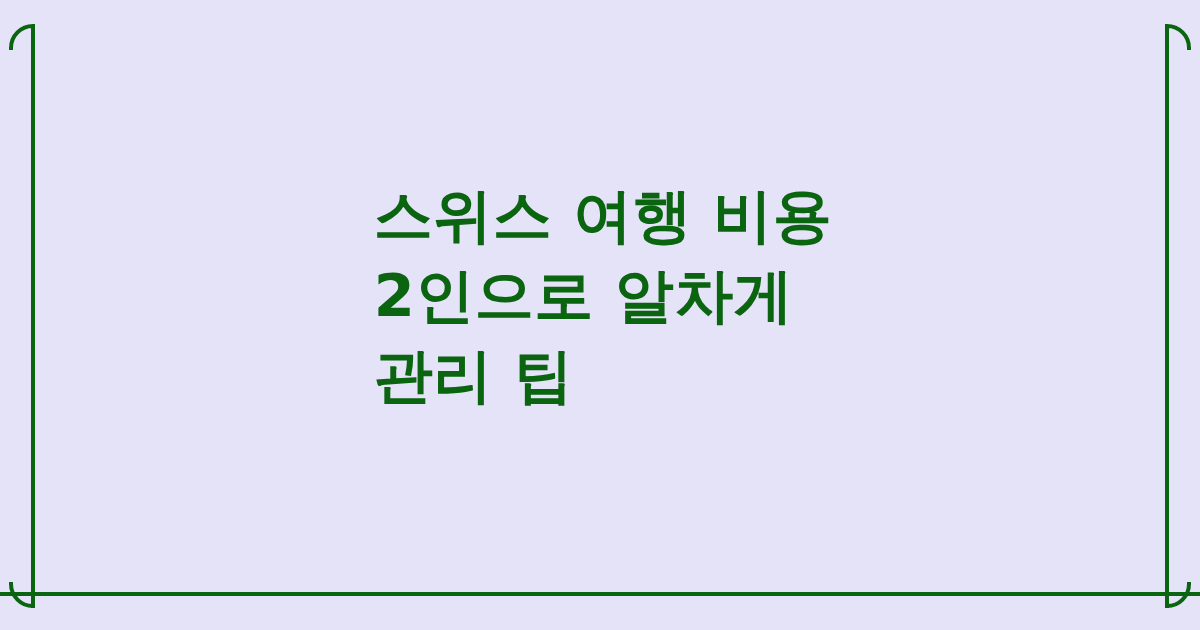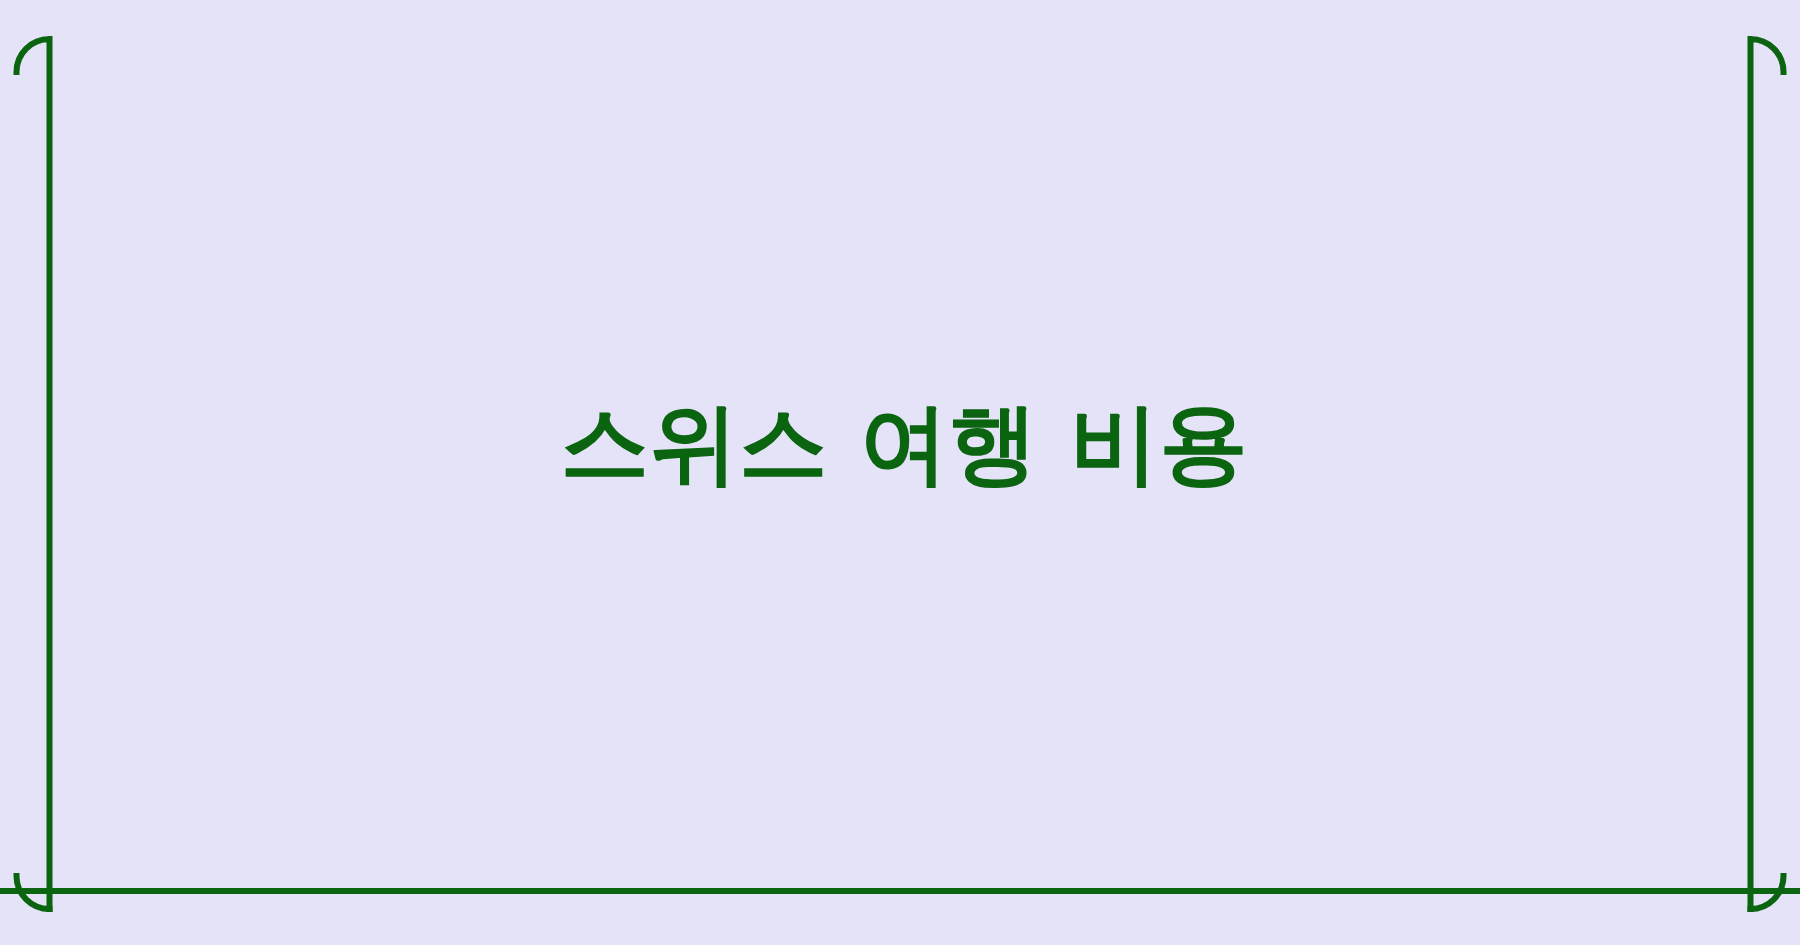--- a/index.html
+++ b/index.html
@@ -75,16 +75,18 @@
     <path d="M 0 594 L 1200 594" fill="none" stroke="#0a6410" stroke-width="4" stroke-linecap="butt"></path>
 
     <path d="M 33 606 A 22 22 0 0 1 11 584" fill="none" stroke="#0a6410" stroke-width="4" stroke-linecap="square"></path>
 
     <path d="M 1167 606 A 22 22 0 0 0 1189 584" fill="none" stroke="#0a6410" stroke-width="4" stroke-linecap="square"></path>
   </svg>
 
   <div class="title-wrap">
     <h1 class="title-block" style="margin:0;">
       <span class="title-line">스위스 여행 비용</span>
+      <span class="title-line">2인으로 알차게</span>
+      <span class="title-line">관리 팁</span>
     </h1>
   </div>
 
 </div>
 
 </body></html>

